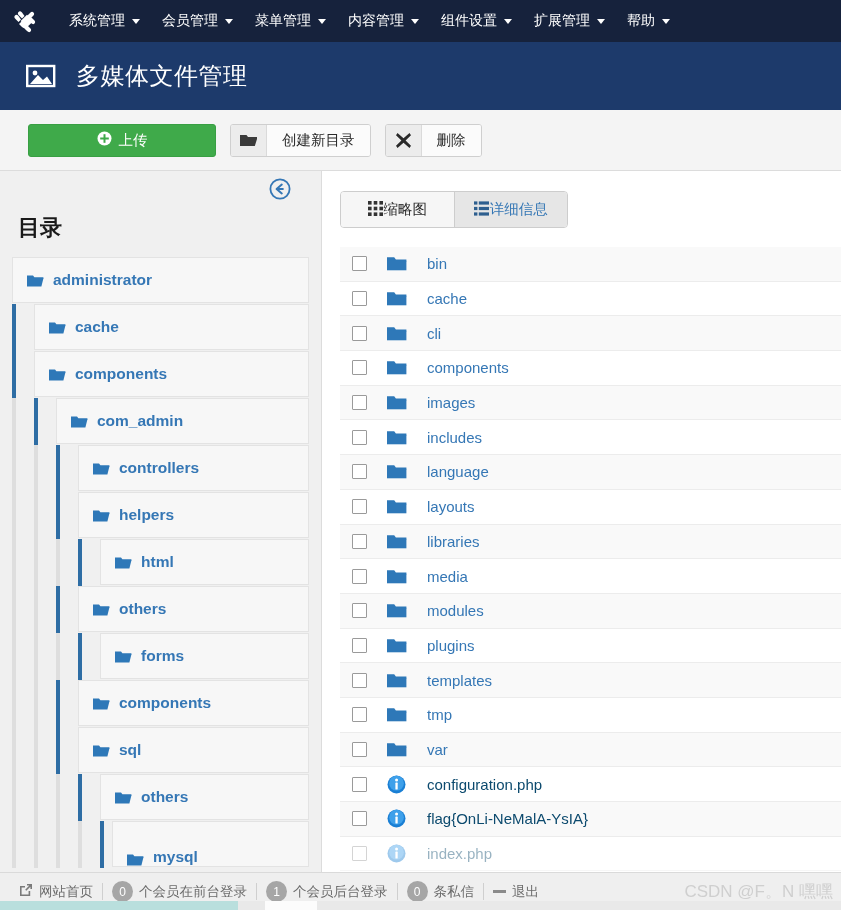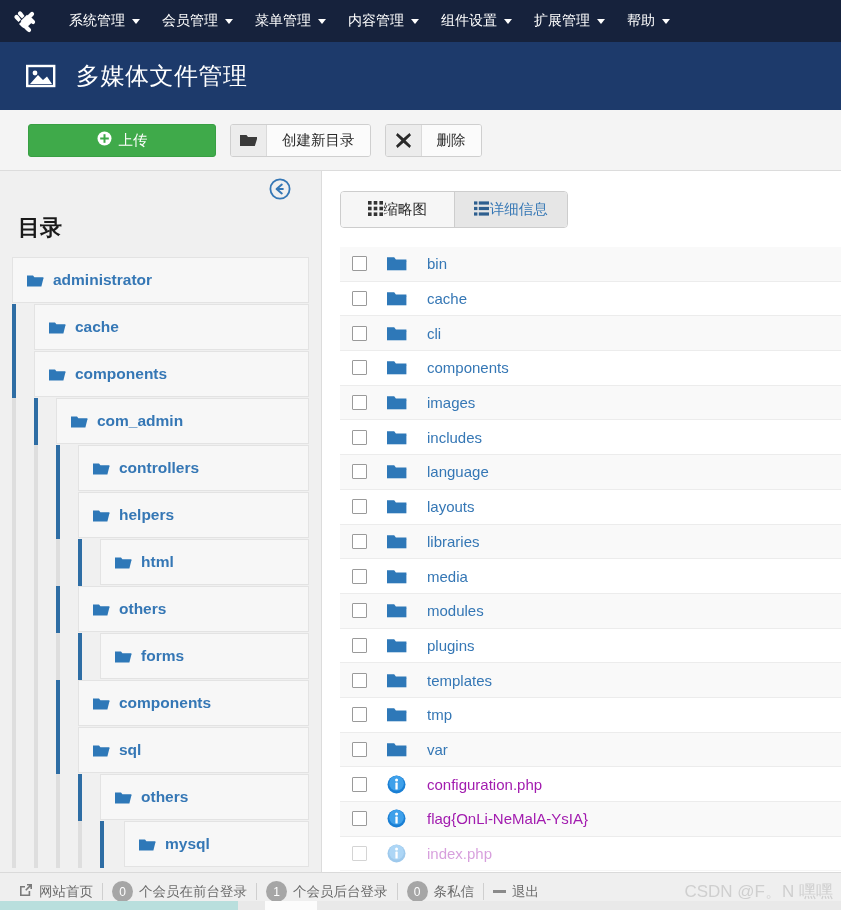--- a/index.html
+++ b/index.html
@@ -241,21 +241,21 @@
     width: 22px;
     margin-right: 18px;
     display: flex; align-items: center;
     flex: none;
   }
   .file-row .fr-name {
     font-size: 15px;
     color: #3577b5;
     white-space: nowrap;
   }
-  .file-row.is-file .fr-name { color: #a21caf; }
+  .file-row.is-file .fr-name { color: #0c4a6e; }
   .file-row.faded { opacity: 0.42; }
 
   
   .statusbar {
     position: absolute;
     left: 0; bottom: 0;
     width: 841px; height: 38px;
     background: #efefef;
     border-top: 1px solid #dadada;
     display: flex;
@@ -579,21 +579,21 @@
             </span>
             <span class="t-label">others</span>
           </div>
         </div>
         <div class="tree-node">
           <span class="guide ancestor" style="left: 0px;"></span>
           <span class="guide ancestor" style="left: 22px;"></span>
           <span class="guide ancestor" style="left: 44px;"></span>
           <span class="guide ancestor" style="left: 66px;"></span>
           <span class="guide active" style="left: 88px;"></span>
-          <div class="tree-box" style="left: 112px; padding-left: 14px;">
+          <div class="tree-box" style="left: 100px; padding-left: 14px; align-items: flex-end;">
             <span class="t-folder">
               <svg width="17" height="13" viewBox="0 0 17 13">
                 <path d="M0 1.4 h6 l1.4 1.9 H16.4 v1.7 H0 Z" fill="#2e78b8"></path>
                 <path d="M0 4.6 h16.4 l-2 8 H0 Z" fill="#2e78b8"></path>
               </svg>
             </span>
             <span class="t-label">mysql</span>
           </div>
         </div>
       </div>

